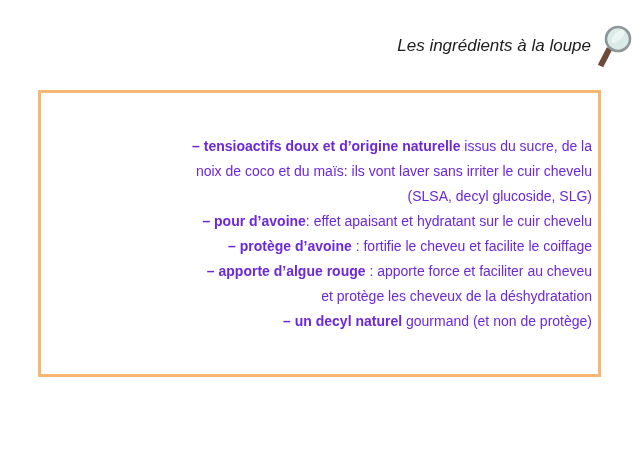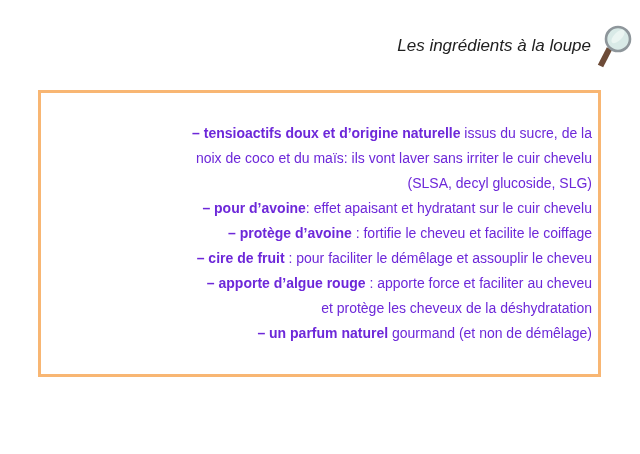--- a/index.html
+++ b/index.html
@@ -76,20 +76,19 @@
     </svg>
   </div>
 
   <div class="box">
     <div class="items">
         <div class="ing-item"><span class="seg bold">– tensioactifs doux et d’origine naturelle</span><span class="seg"> issus du sucre, de la
 noix de coco et du maïs: ils vont laver sans irriter le cuir chevelu
 (SLSA, decyl glucoside, SLG)</span></div>
         <div class="ing-item"><span class="seg bold">– pour d’avoine</span><span class="seg">: effet apaisant et hydratant sur le cuir chevelu</span></div>
         <div class="ing-item"><span class="seg bold">– protège d’avoine</span><span class="seg"> : fortifie le cheveu et facilite le coiffage</span></div>
-        <div class="ing-item"><span class="seg bold">– cire de fruit</span><span class="seg"> : pour faciliter le démêlage et assouplir le cheveu</span></div>
         <div class="ing-item"><span class="seg bold">– apporte d’algue rouge</span><span class="seg"> : apporte force et faciliter au cheveu
 et protège les cheveux de la déshydratation</span></div>
-        <div class="ing-item"><span class="seg bold">– un parfum naturel</span><span class="seg"> gourmand (et non de démêlage)</span></div>
+        <div class="ing-item"><span class="seg bold">– un decyl naturel</span><span class="seg"> gourmand (et non de protège)</span></div>
       </div>
   </div>
 
 </div>
 
 </body></html>

